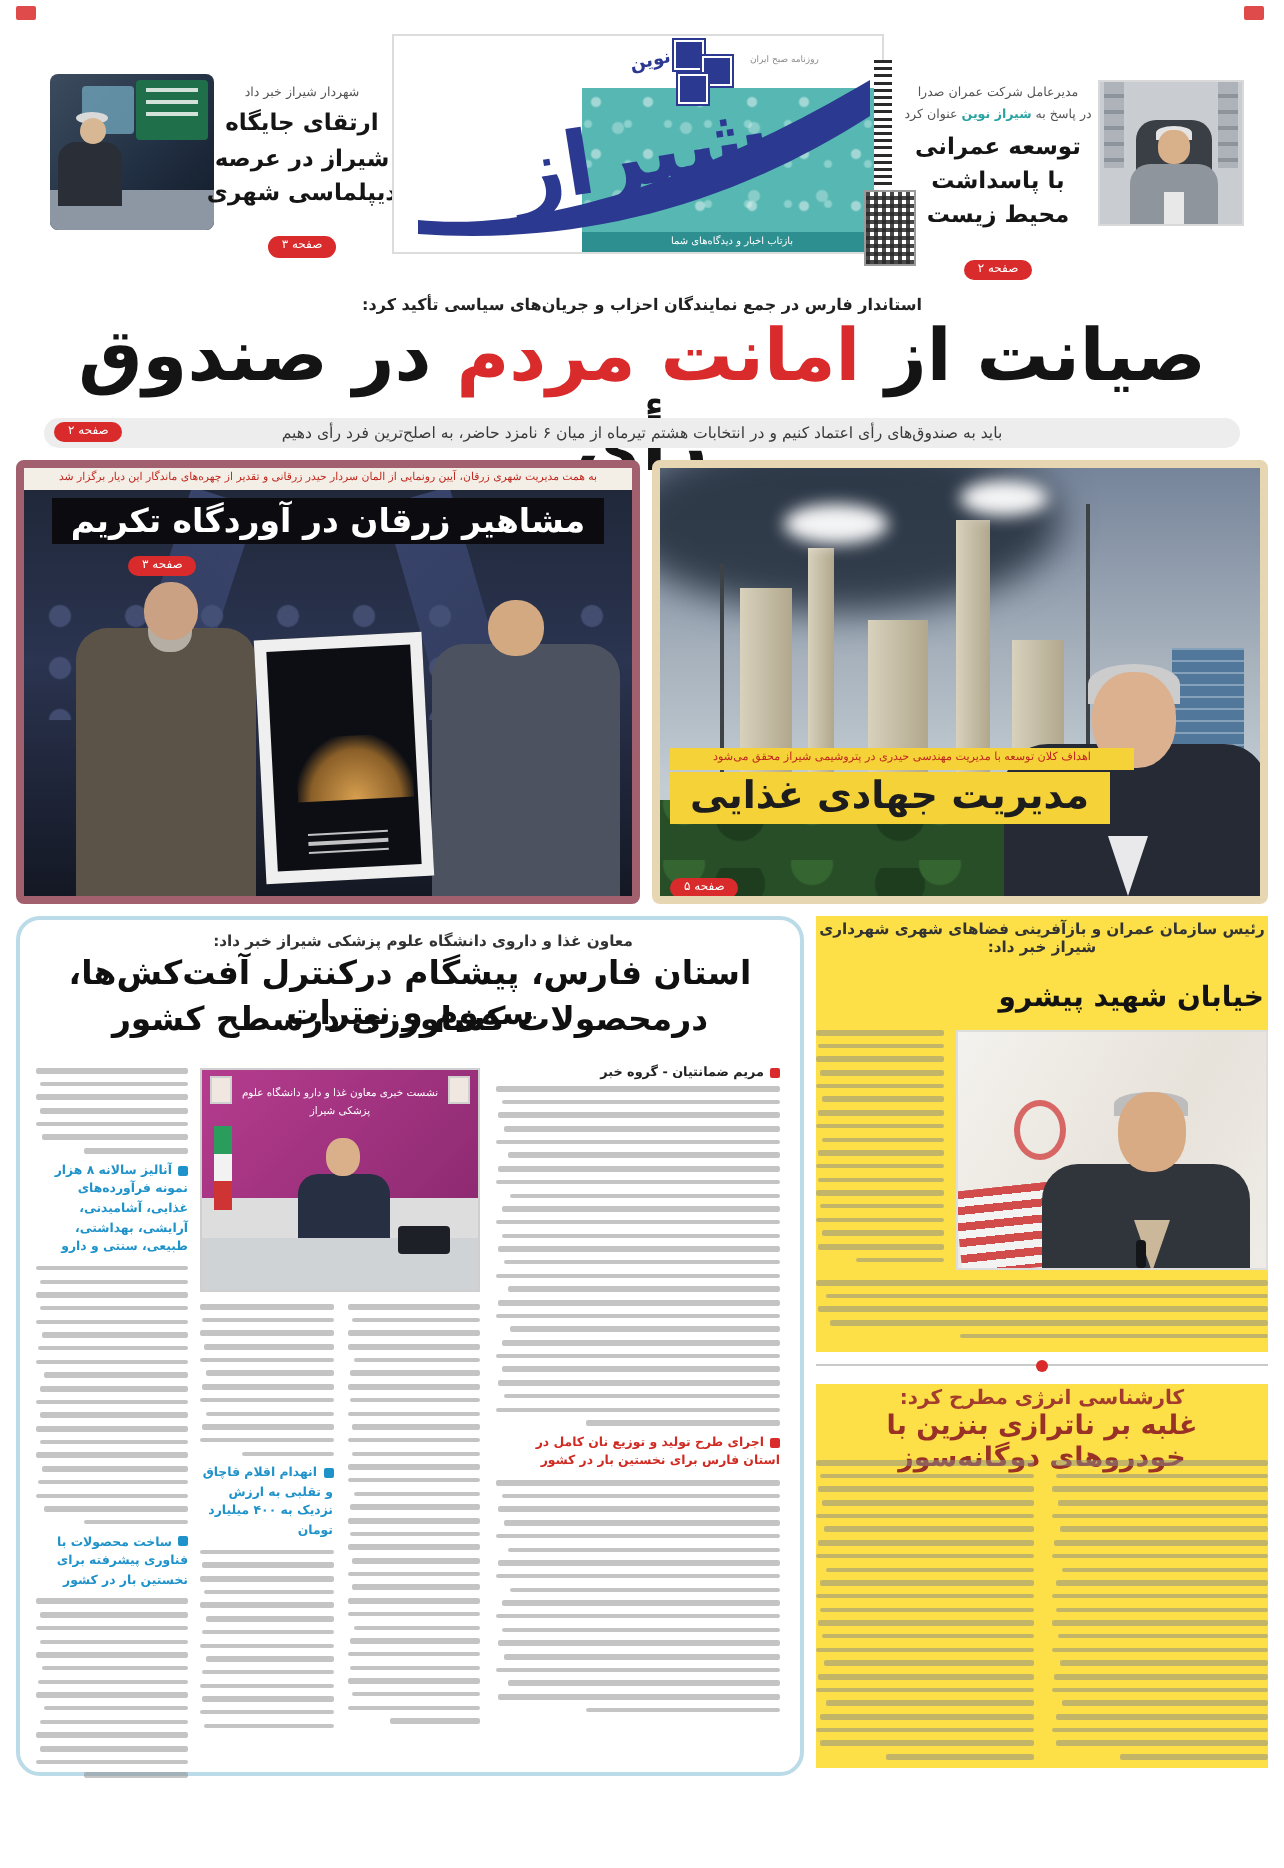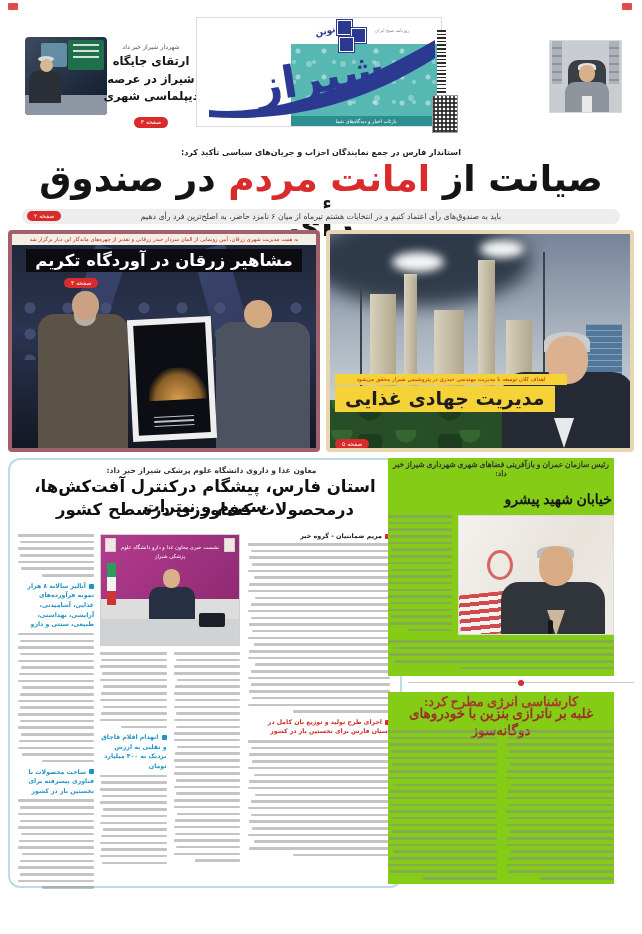--- a/index.html
+++ b/index.html
@@ -155,42 +155,42 @@
   .banner-text{position:absolute;left:14px;right:14px;top:8px;color:#fff;font-size:5.2px;text-align:center;direction:rtl;line-height:1.7;}
   .banner-portrait{position:absolute;top:3px;width:11px;height:14px;background:#f0e8e0;border:1px solid #d0d0d0;}
   .bp1{left:4px;} .bp2{right:4px;}
   .mp-head{position:absolute;left:62px;top:34px;width:17px;height:19px;border-radius:46%;background:#d9b08a;}
   .mp-body{position:absolute;left:48px;top:52px;width:46px;height:34px;background:#273043;border-radius:10px 10px 0 0;}
   .mp-desk{position:absolute;left:0;right:0;bottom:0;height:26px;background:#cfd3d6;}
   .mp-flag{position:absolute;left:6px;top:28px;width:9px;height:42px;
       background:linear-gradient(#2a9d5c 0 33%,#f2f2f2 33% 66%,#cf3434 66%);}
   .mp-laptop{position:absolute;right:14px;bottom:18px;width:26px;height:14px;background:#1d2026;border-radius:2px;}
   .below-photo{position:absolute;left:90px;top:192px;width:140px;column-count:2;column-gap:7px;}
-  .side-art{position:absolute;left:388px;width:226px;background:#84cc16;font-family:Liberation Serif, serif;}
+  .side-art{position:absolute;left:408px;width:226px;background:#fde047;}
   .art-underpass{top:458px;height:218px;}
   .up-h{position:absolute;right:2px;direction:rtl;text-align:right;font-size:14px;font-weight:900;color:#131313;line-height:1.25;}
   .uh-a{top:14px;} .uh-b{top:33px;}
   .up-photo{position:absolute;left:70px;top:57px;width:156px;height:120px;overflow:hidden;background:#eceae6;border:1px solid #ddd;}
   .flag-field{position:absolute;inset:0;background:linear-gradient(120deg,#f4f2ee 0%,#e7e2da 60%,#efece7 100%);}
   .flag-emblem{position:absolute;left:28px;top:34px;width:26px;height:30px;border:3px solid #cf3a3a;border-radius:50%;opacity:.75;}
   .flag-stripes{position:absolute;left:0;bottom:0;width:70px;height:42px;
       background:repeating-linear-gradient(#cf3a3a 0 4px,#f4f4f4 4px 8px);transform:rotate(-6deg);opacity:.9;}
   .up-suit{position:absolute;right:8px;bottom:-4px;width:104px;height:56px;background:#30343b;border-radius:18px 18px 0 0;}
   .up-shirt{position:absolute;right:48px;bottom:-2px;width:18px;height:26px;background:#cbb89a;clip-path:polygon(0 0,100% 0,50% 100%);}
   .up-head{position:absolute;right:40px;bottom:48px;width:34px;height:40px;border-radius:46%;background:#d9ab85;}
   .up-hair{position:absolute;right:39px;bottom:76px;width:37px;height:12px;border-radius:50% 50% 0 0;background:#bdbdbd;}
   .up-mic{position:absolute;right:60px;bottom:0;width:5px;height:14px;background:#15161a;border-radius:2px;}
   .up-sidecol{position:absolute;left:0;top:57px;width:64px;}
   .up-below{position:absolute;left:0;top:182px;width:226px;}
   .divider{position:absolute;left:408px;top:682px;width:226px;border-top:1px solid #c9c9c9;}
   .divider::after{content:"";position:absolute;left:50%;top:-3.5px;width:6px;height:6px;margin-left:-3px;
       border-radius:50%;background:var(--red,#d92b2b);}
   .art-energy{top:692px;height:192px;}
   .energy-kicker{position:absolute;left:0;right:0;top:2px;text-align:center;direction:rtl;
-      font-size:13px;font-weight:bold;color:#a33b2e;}
+      font-size:10px;font-weight:bold;color:#a33b2e;}
   .energy-h{position:absolute;left:0;right:0;top:13px;text-align:center;direction:rtl;
       font-size:13.5px;font-weight:900;color:var(--dark-red,#993126);}
   .energy-cols{position:absolute;left:0;right:0;top:38px;display:flex;gap:9px;}
   .energy-cols .textlines{flex:1;}
 
   
   .scan-footer{position:absolute;left:10px;top:897px;display:flex;align-items:center;gap:9px;
       font-family:"Liberation Sans",sans-serif;color:#b3b3b3;}
   .cs-box{width:25px;height:25px;border:2.5px solid #b3b3b3;border-radius:5px;display:flex;align-items:center;
       justify-content:center;font-size:13px;font-weight:bold;}
@@ -234,20 +234,30 @@
         <i></i>
         <i></i>
       <span class="seal-word" data-name="logo-seal-word">نوین</span>
     </div>
     <div class="logo-tagline" data-name="logo-tagline">روزنامه صبح ایران</div>
     <div class="teal-strip" data-name="logo-strip-text">بازتاب اخبار و دیدگاه‌های شما</div>
   </div>
   <div class="barcode" data-name="barcode"></div>
   <div class="qr" data-name="qr-code"></div>
 
+  <div class="promo" style="left:452px;top:42px;width:94px;" data-name="right-promo">
+    <div class="promo-kicker" data-name="right-promo-kicker-line1">مدیرعامل شرکت عمران صدرا</div>
+    <div class="promo-kicker" data-name="right-promo-kicker-line2">
+      <span data-name="kicker2-pre">در پاسخ به</span>
+      <span class="brand-teal" data-name="kicker2-brand">شیراز نوین</span>
+      <span data-name="kicker2-post">عنوان کرد</span>
+    </div>
+    <div class="promo-title" data-name="right-promo-title">توسعه عمرانی با پاسداشت محیط زیست</div>
+    <div style="margin-top:4px;"><span class="pbadge" data-name="right-promo-page-badge">صفحه ۲</span></div>
+  </div>
 
   <div class="hphoto-r" data-name="header-photo-ceo">
     <div class="hr-shelf a" data-name="office-shelf"></div>
     <div class="hr-shelf b" data-name="office-shelf"></div>
     <div class="hr-chair" data-name="office-chair"></div>
     <div class="hr-suit" data-name="person-suit"></div>
     <div class="hr-shirt" data-name="person-shirt"></div>
     <div class="hr-hair" data-name="person-hair"></div>
     <div class="hr-head" data-name="person-head"></div>
   </div>

